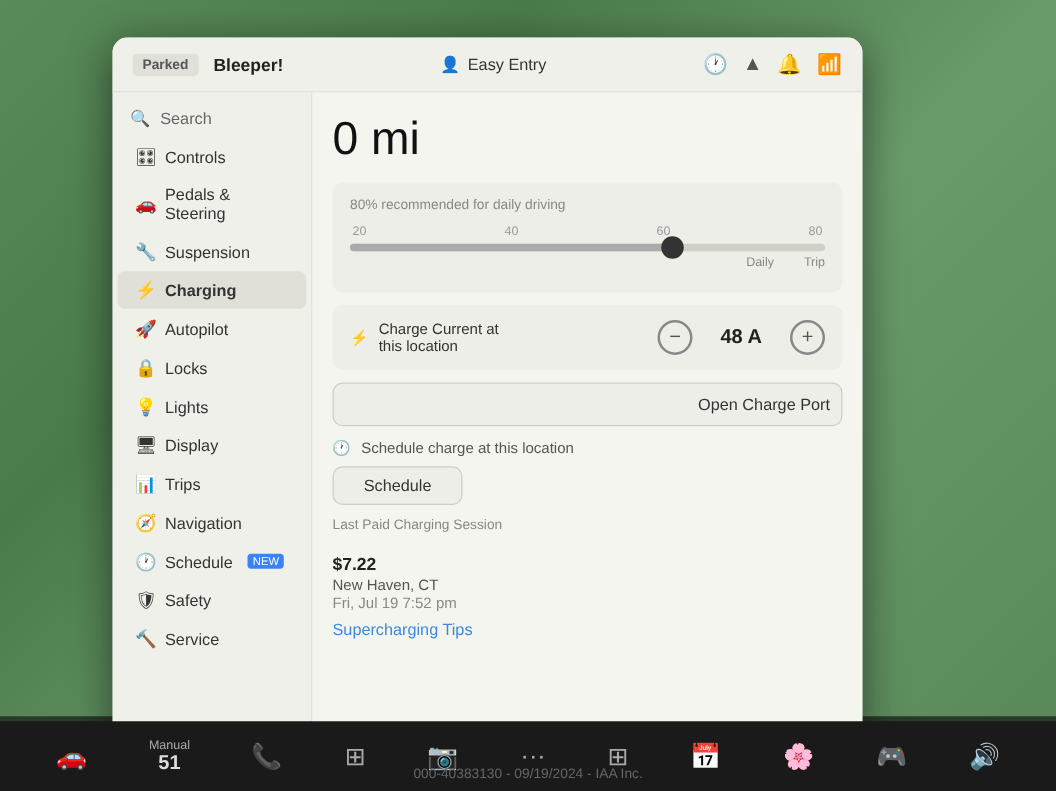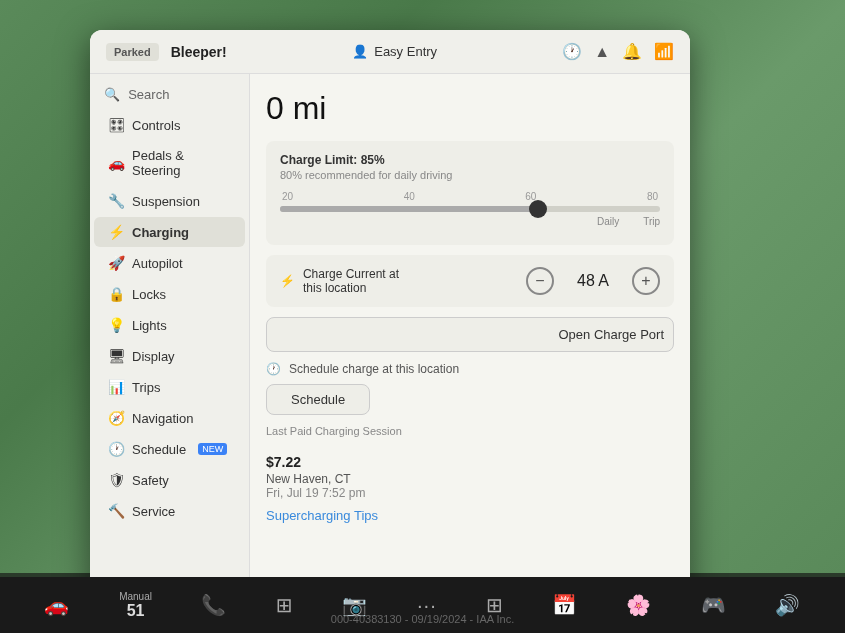--- a/index.html
+++ b/index.html
@@ -137,21 +137,21 @@
 
     
     .main-panel {
       flex: 1;
       padding: 16px;
       overflow-y: auto;
       background: #f5f5f0;
     }
 
     .odometer {
-      font-size: 32px;
+      font-size: 37px;
       font-weight: 300;
       color: #111;
       margin-bottom: 14px;
     }
 
     
     .card {
       background: #eeeee8;
       border-radius: 8px;
       padding: 12px 14px;
@@ -256,21 +256,21 @@
       align-items: center;
       justify-content: center;
       cursor: pointer;
       font-size: 16px;
       color: #555;
       font-weight: 300;
     }
 
     .charge-value {
       font-size: 16px;
-      font-weight: 400;
+      font-weight: 700;
       color: #222;
       min-width: 50px;
       text-align: center;
     }
 
     
     .open-port-btn {
       display: block;
       width: 100%;
       padding: 9px;
@@ -477,21 +477,20 @@
         <span class="icon">🔨</span>
         <span>Service</span>
       </div>
     </div>
 
     <div class="main-panel">
 
       <div class="odometer">0 mi</div>
 
       <div class="card">
-        <div class="charge-limit-title">Charge Limit: 85%</div>
         <div class="charge-limit-sub">80% recommended for daily driving</div>
         <div class="slider-container">
           <div class="slider-labels">
             <span>20</span>
             <span>40</span>
             <span>60</span>
             <span>80</span>
           </div>
           <div class="slider-track">
             <div class="slider-fill"></div>

